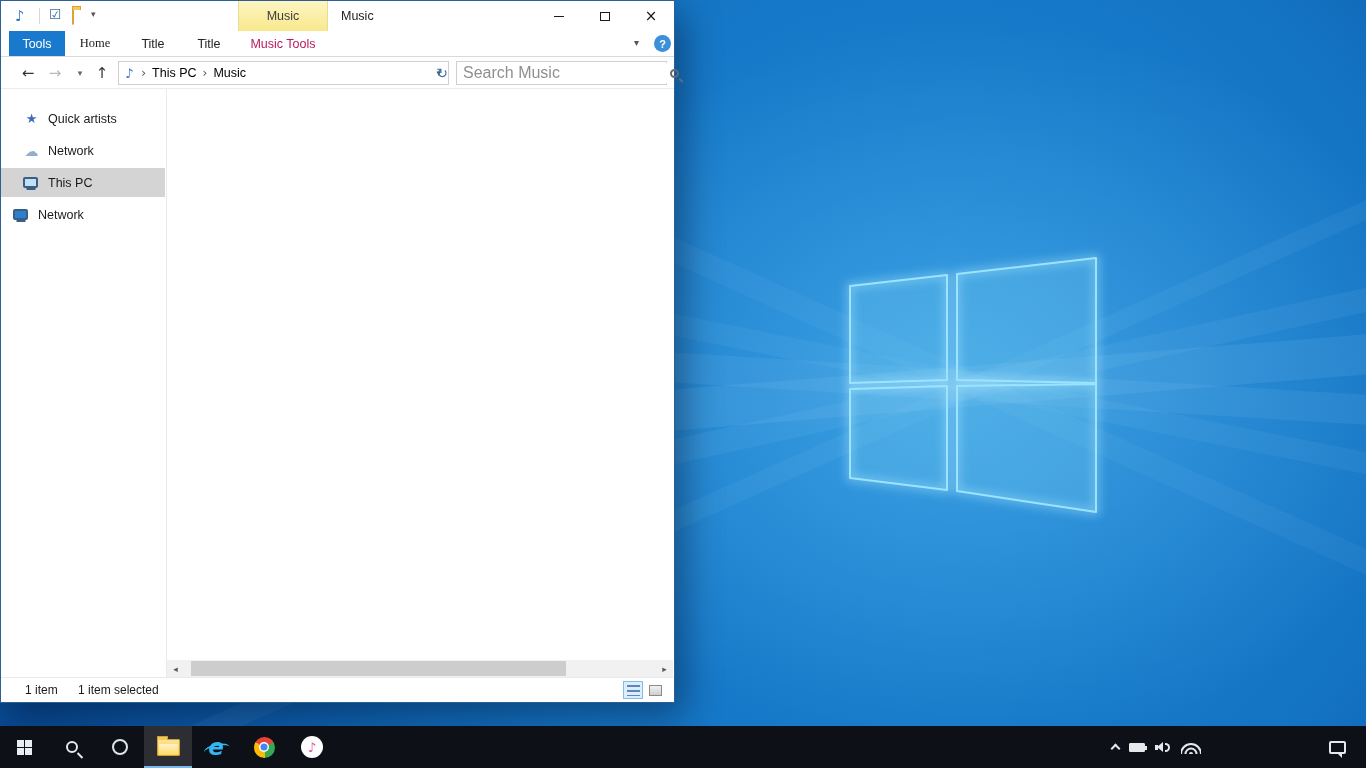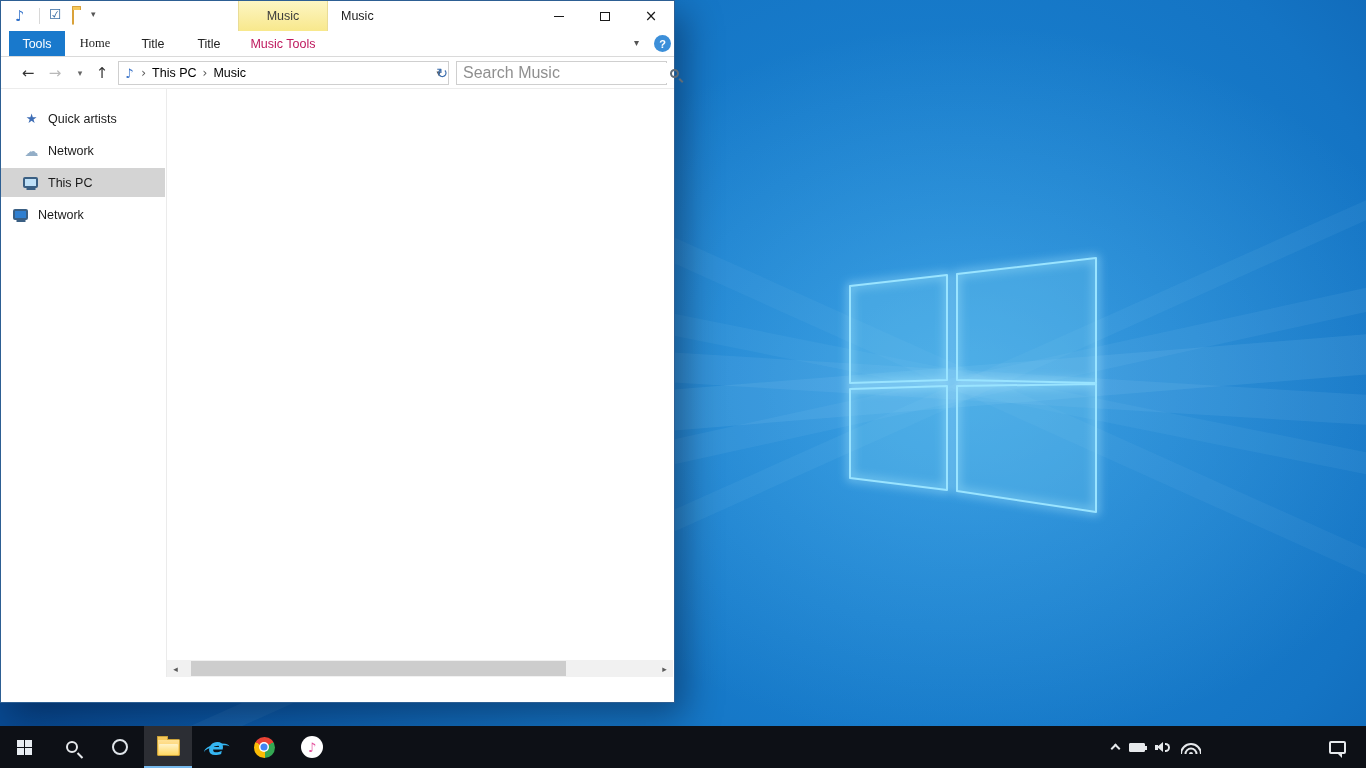--- a/index.html
+++ b/index.html
@@ -260,20 +260,30 @@
       </div>
     </div>
 
 
     <div class="hscroll">
       <span class="hs-arrow hs-left glyph">◂</span>
       <span class="hs-thumb"></span>
       <span class="hs-arrow hs-right glyph">▸</span>
     </div>
 
+    <div class="statusbar">
+      <span class="st-count">1 item</span>
+      <span class="st-sel">1 item selected</span>
+      <div class="view-btn vb-details">
+        <span class="icon-details"></span>
+      </div>
+      <div class="view-btn vb-icons">
+        <span class="icon-thumb"></span>
+      </div>
+    </div>
   </div>
 
   <div class="taskbar">
     <div class="tb-btns">
       <div class="tb-btn">
         <span class="startlogo">
             <i></i>
             <i></i>
             <i></i>
             <i></i>

